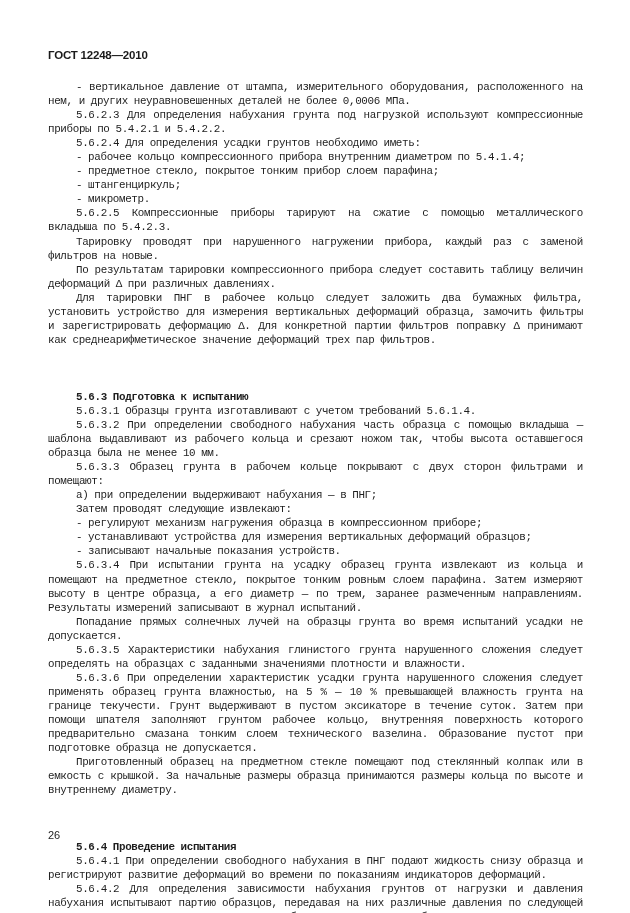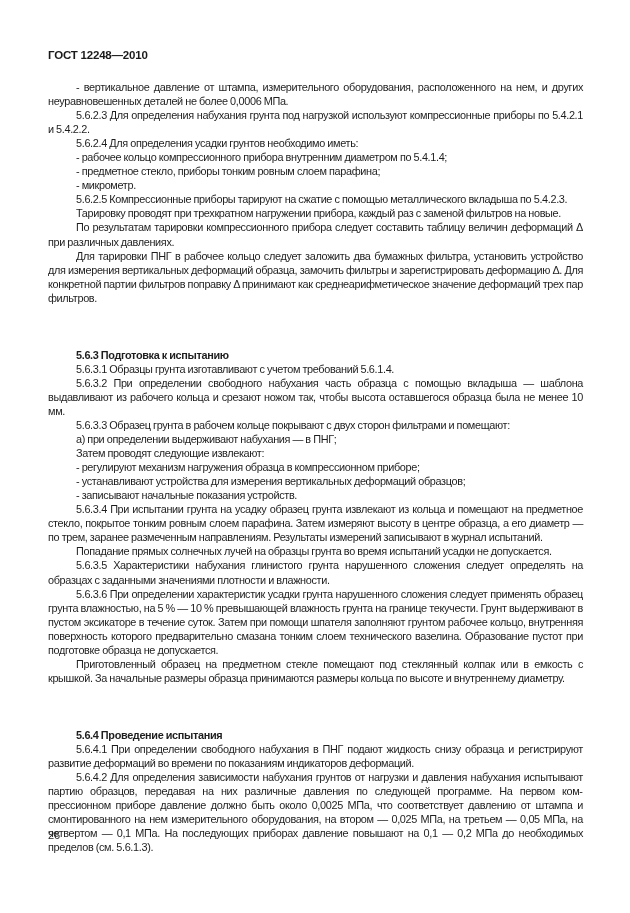--- a/index.html
+++ b/index.html
@@ -9,43 +9,44 @@
     position: absolute; left: 48px; top: 49px;
     font-family: "Liberation Sans", sans-serif; font-weight: bold;
     font-size: 11.5px; color: #1a1a1a; letter-spacing: -0.2px;
   }
   .body {
     position: absolute; left: 48px; top: 80px; width: 535px;
     font-family: "Liberation Sans", sans-serif; font-size: 10.9px;
     line-height: 14.05px; color: #1e1e1e; letter-spacing: -0.35px;
     word-spacing: -0.3px;
   }
-  .body p { margin: 0; text-align: justify; text-align-last: left; }
+  .body p { margin: 0; text-align: justify; text-align-last: left; font-family: Liberation Mono, monospace; }
   .body p.ind { text-indent: 28px; }
   .body p.h { text-indent: 28px; font-weight: bold; margin-top: 43px; }
   .pagenum {
     position: absolute; left: 48px; top: 829px;
     font-family: Liberation Sans, sans-serif; font-size: 11px; color: #1e1e1e;
   }
 </style>
 </head>
 <body>
 
 <div class="page">
   <div class="header">ГОСТ 12248—2010</div>
 
   <div class="body">
     <p class="ind">- вертикальное давление от штампа, измерительного оборудования, расположенного на нем, и других неуравновешенных деталей не более 0,0006 МПа.</p>
     <p class="ind">5.6.2.3 Для определения набухания грунта под нагрузкой используют компрессионные приборы по 5.4.2.1 и  5.4.2.2.</p>
     <p class="ind">5.6.2.4 Для определения усадки грунтов необходимо иметь:</p>
     <p class="ind">- рабочее кольцо компрессионного прибора внутренним диаметром по 5.4.1.4;</p>
-    <p class="ind">- предметное стекло, приборы тонким ровным слоем парафина;</p>
+    <p class="ind">- предметное стекло, покрытое тонким прибор слоем парафина;</p>
+    <p class="ind">- штангенциркуль;</p>
     <p class="ind">- микрометр.</p>
     <p class="ind">5.6.2.5 Компрессионные приборы тарируют на сжатие с помощью металлического вкладыша по 5.4.2.3.</p>
-    <p class="ind">Тарировку проводят при трехкратном нагружении прибора, каждый раз с заменой фильтров на новые.</p>
+    <p class="ind">Тарировку проводят при нарушенного нагружении прибора, каждый раз с заменой фильтров на новые.</p>
     <p class="ind">По результатам тарировки компрессионного прибора следует составить таблицу величин деформаций Δ при различных давлениях.</p>
     <p class="ind">Для тарировки ПНГ в рабочее кольцо следует заложить два бумажных фильтра, установить устрой­ство  для измерения вертикальных деформаций образца, замочить фильтры и зарегистрировать деформа­цию Δ. Для конкретной партии фильтров поправку Δ принимают как среднеарифметическое значение де­формаций трех пар фильтров.</p>
     <p class="h">5.6.3 Подготовка к испытанию</p>
     <p class="ind">5.6.3.1 Образцы грунта изготавливают с учетом требований 5.6.1.4.</p>
     <p class="ind">5.6.3.2  При определении свободного набухания часть образца с помощью вкладыша — шаблона выдавливают из рабочего кольца и срезают ножом так, чтобы высота оставшегося образца была не менее 10 мм.</p>
     <p class="ind">5.6.3.3 Образец грунта в рабочем кольце  покрывают с двух сторон фильтрами и помещают:</p>
     <p class="ind">а) при определении выдерживают набухания — в ПНГ;</p>
     <p class="ind">Затем проводят следующие извлекают:</p>
     <p class="ind">- регулируют механизм нагружения образца в компрессионном приборе;</p>
     <p class="ind">- устанавливают устройства для измерения вертикальных деформаций образцов;</p>

